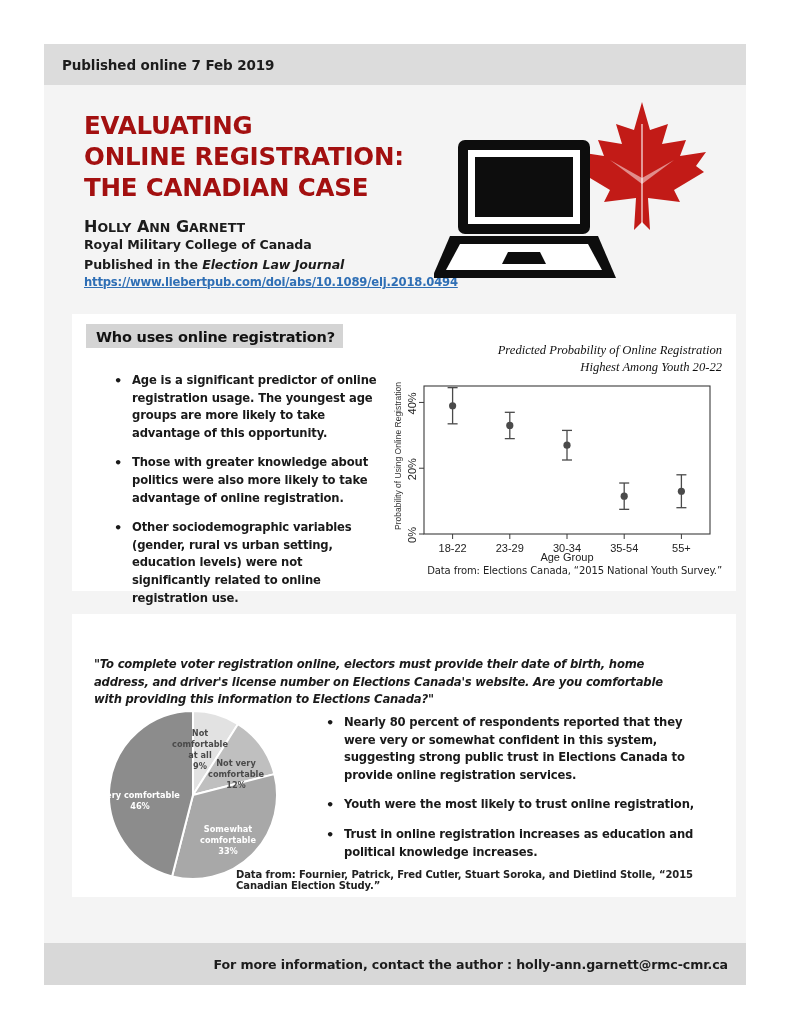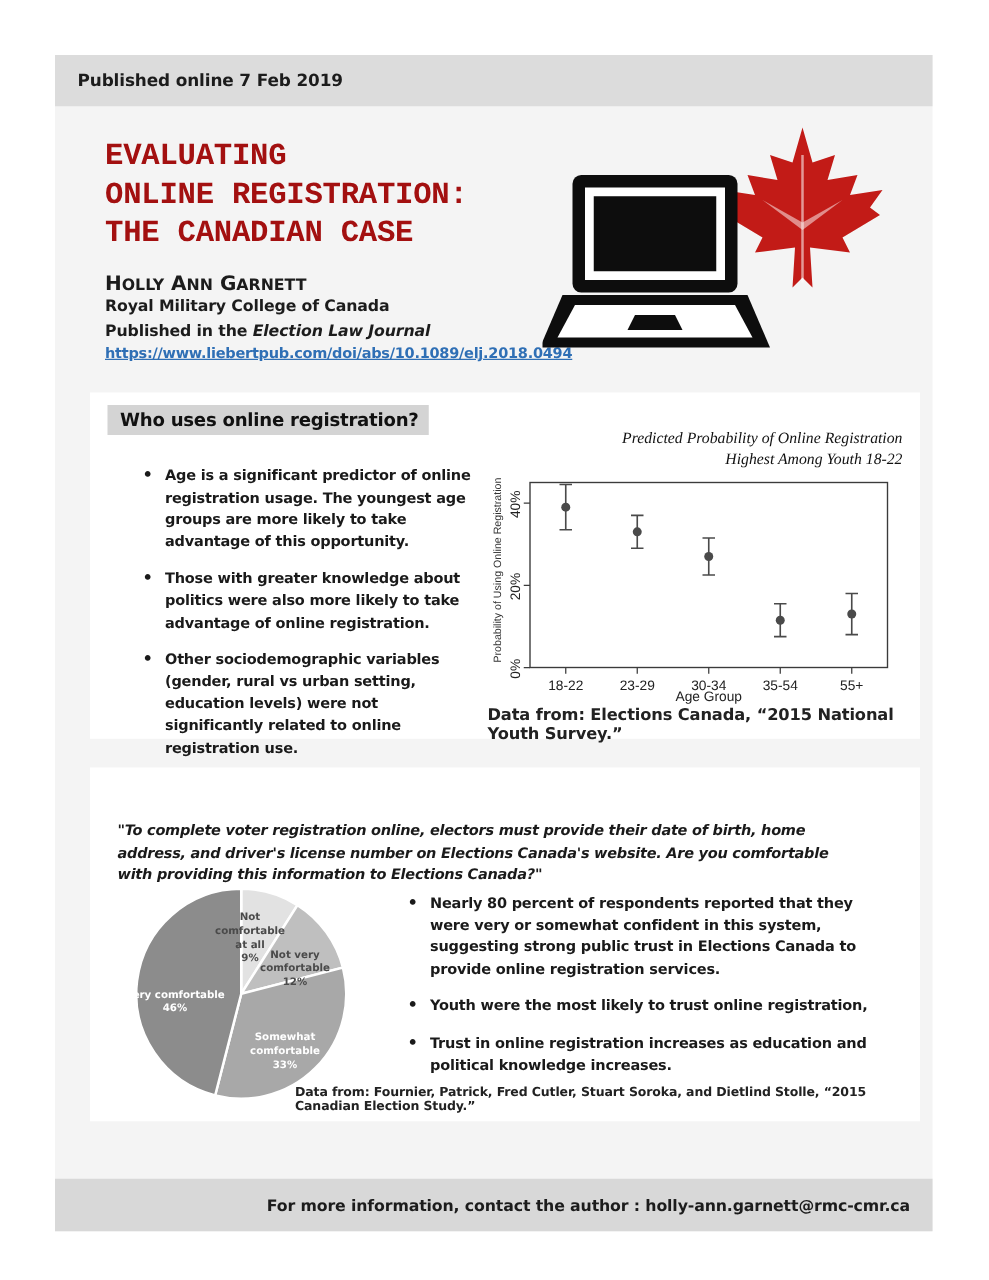--- a/index.html
+++ b/index.html
@@ -49,21 +49,20 @@
     top: 66px;
     width: 370px;
   }
   .main-title {
     color: #a31010;
     font-size: 24.5px;
     font-weight: bold;
     line-height: 1.27;
     letter-spacing: -0.2px;
     margin: 0;
-    font-family: Liberation Mono, monospace;
   }
   .main-title .ln { display: block; white-space: nowrap; }
 
   .author {
     margin-top: 14px;
     font-size: 16px;
     font-weight: bold;
     color: #1c1c1c;
     letter-spacing: 0px;
   }
@@ -186,23 +185,24 @@
     font-family: "Liberation Serif", "DejaVu Serif", serif;
     font-style: italic;
     font-size: 12.6px;
     color: #111;
     text-align: right;
     line-height: 1.35;
     padding-right: 4px;
   }
   .chart-svg { display: block; margin-top: 4px; }
   .src-note {
-    font-size: 13px;
-    font-weight: bold;
+    font-size: 10px;
+    font-weight: normal;
     color: #222;
+    text-align: right;
     padding-right: 4px;
     letter-spacing: -0.1px;
   }
 
   
   .quote {
     position: absolute;
     left: 22px;
     top: 42px;
     width: 590px;
@@ -327,21 +327,21 @@
 
     <ul class="bul" id="bullets-one">
       <li>Age is a significant predictor of online registration usage. The youngest age groups are more likely to take advantage of this opportunity.</li>
       <li>Those with greater knowledge about politics were also more likely to take advantage of online registration.</li>
       <li>Other sociodemographic variables (gender, rural vs urban setting, education levels) were not significantly related to online registration use.</li>
     </ul>
 
     <div class="chart-wrap">
       <div class="chart-title">
         <div>Predicted Probability of Online Registration</div>
-        <div>Highest Among Youth 18-22</div>
+        <div>Highest Among Youth 20-22</div>
       </div>
 
       <svg class="chart-svg" id="age-chart-svg" width="330" height="185" viewBox="0 0 330 185">
 
         <rect x="34" y="6" width="286" height="148" fill="#ffffff" stroke="#3b3b3b" stroke-width="1.1"></rect>
 
         <text transform="translate(11,150) rotate(-90)" class="ax-txt-small">Probability of Using Online Registration</text>
 
         <g id="y-ticks">
             <line x1="29" x2="34" y1="154" y2="154" stroke="#3b3b3b" stroke-width="1"></line>

